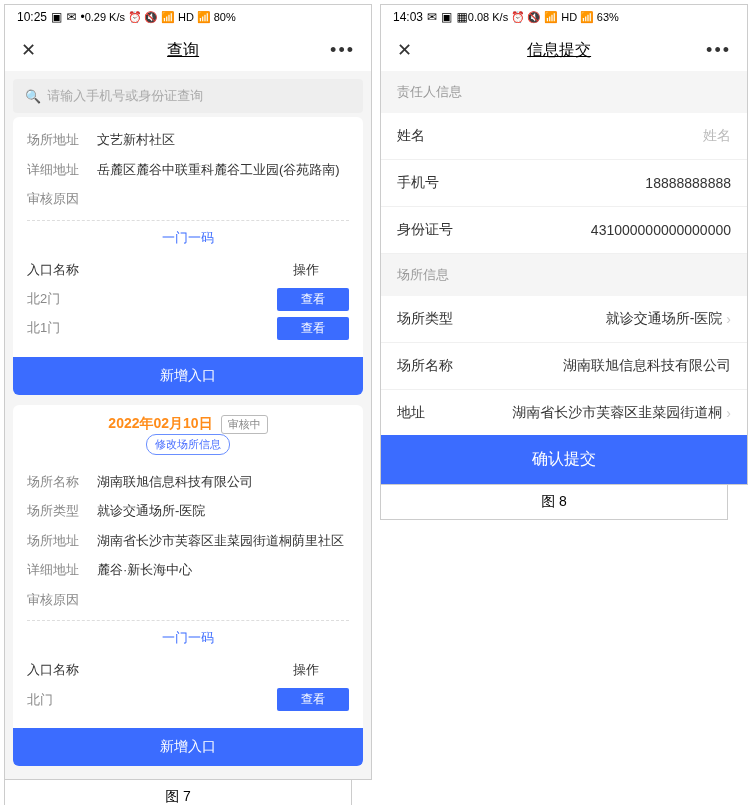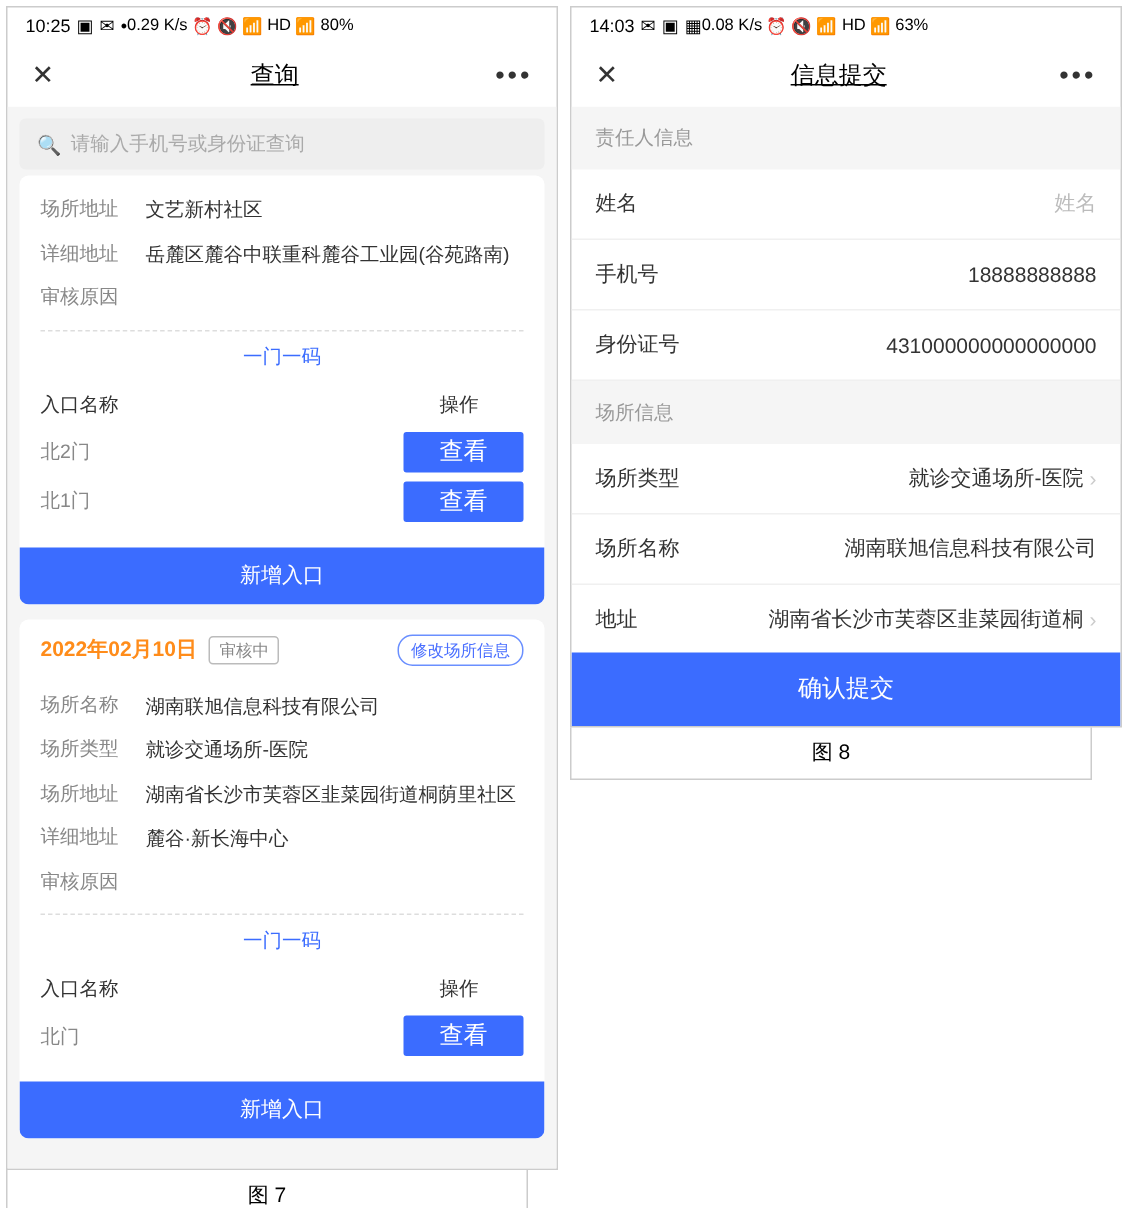--- a/index.html
+++ b/index.html
@@ -18,36 +18,36 @@
     .app-header .more { font-size: 18px; letter-spacing: 2px; color: #333; }
     
     .phone-body { flex: 1; overflow: hidden; position: relative; }
     .scroll-area { background: #f5f5f5; padding: 0 8px 8px; height: 708px; overflow: hidden; }
     
     .search-box { display: flex; align-items: center; background: #eee; border-radius: 4px; margin: 8px 0; padding: 8px 12px; color: #aaa; font-size: 13px; }
     .search-icon { margin-right: 6px; }
     
     .card { background: #fff; border-radius: 6px; margin-bottom: 10px; padding: 0; overflow: hidden; }
     .card-inner { padding: 8px 14px 14px; }
-    .card-head { display: flex; align-items: center; justify-content: space-between; padding: 10px 14px 4px; }
+    .card-head { display: flex; align-items: center; justify-content: space-between; padding: 10px 14px 4px; flex-direction: column; }
     .card-head-left { display: flex; align-items: center; gap: 8px; }
     .card-date { color: #ff8c1a; font-size: 14px; font-weight: 600; }
     .badge-outline { border: 1px solid #bbb; color: #888; font-size: 11px; border-radius: 3px; padding: 1px 6px; }
     .edit-link { border: 1px solid #6a8fff; color: #4a6fff; font-size: 11px; border-radius: 10px; padding: 2px 8px; }
     
     .info-row { display: flex; padding: 5px 0; font-size: 13px; line-height: 1.5; }
-    .info-label { width: 70px; color: #888; flex-shrink: 0; font-family: Liberation Mono, monospace; }
+    .info-label { width: 70px; color: #888; flex-shrink: 0; }
     .info-value { flex: 1; color: #333; }
     
     .code-link { text-align: center; color: #3b6cff; font-size: 13px; padding: 8px 0; border-top: 1px dashed #ddd; margin-top: 6px; }
     
     .table-head { display: flex; justify-content: space-between; padding: 6px 0; font-size: 13px; color: #333; }
     .table-row { display: flex; justify-content: space-between; align-items: center; padding: 3px 0; font-size: 13px; gap: 29px; }
     .table-row .gate { color: #888; }
-    .view-btn { background: #3b6cff; color: #fff; font-size: 16px; padding: 3px 24px; border-radius: 2px; border: none; }
+    .view-btn { background: #3b6cff; color: #fff; font-size: 12px; padding: 3px 24px; border-radius: 2px; border: none; }
     
     .add-btn { background: #3b6cff; color: #fff; text-align: center; padding: 10px; font-size: 14px; border: none; width: 100%; cursor: pointer; }
     
     .section-header { background: #f5f5f5; color: #999; font-size: 13px; padding: 12px 16px; }
     .form-row { display: flex; justify-content: space-between; align-items: center; padding: 14px 16px; border-bottom: 1px solid #f0f0f0; font-size: 14px; }
     .form-label { color: #333; }
     .form-value { color: #333; text-align: right; flex: 1; margin-left: 20px; white-space: nowrap; overflow: hidden; text-overflow: ellipsis; }
     .form-value.ph { color: #bbb; }
     .chev { color: #ccc; margin-left: 4px; font-size: 14px; }
     

